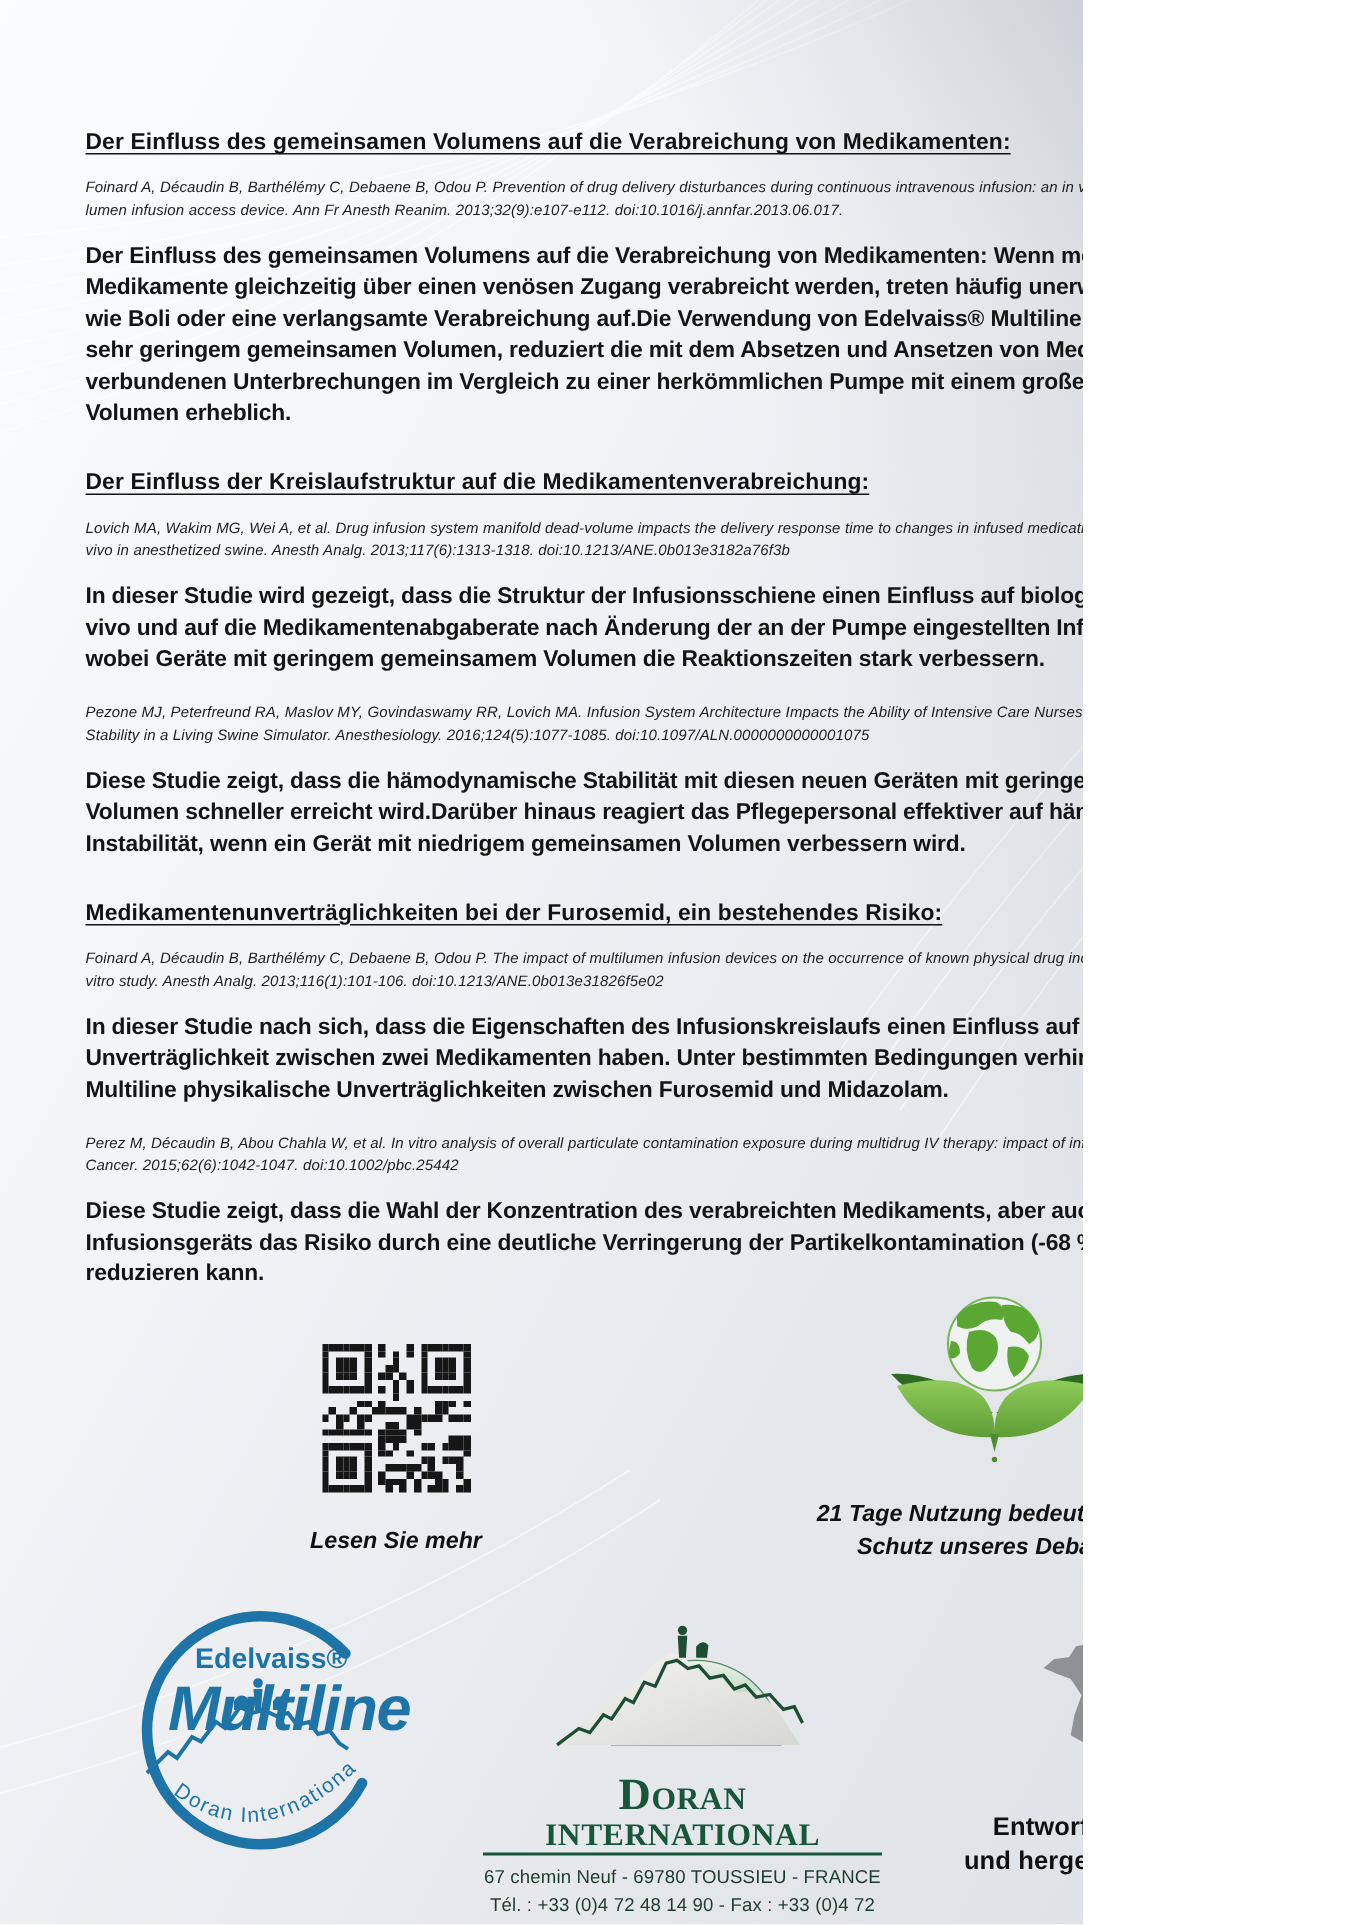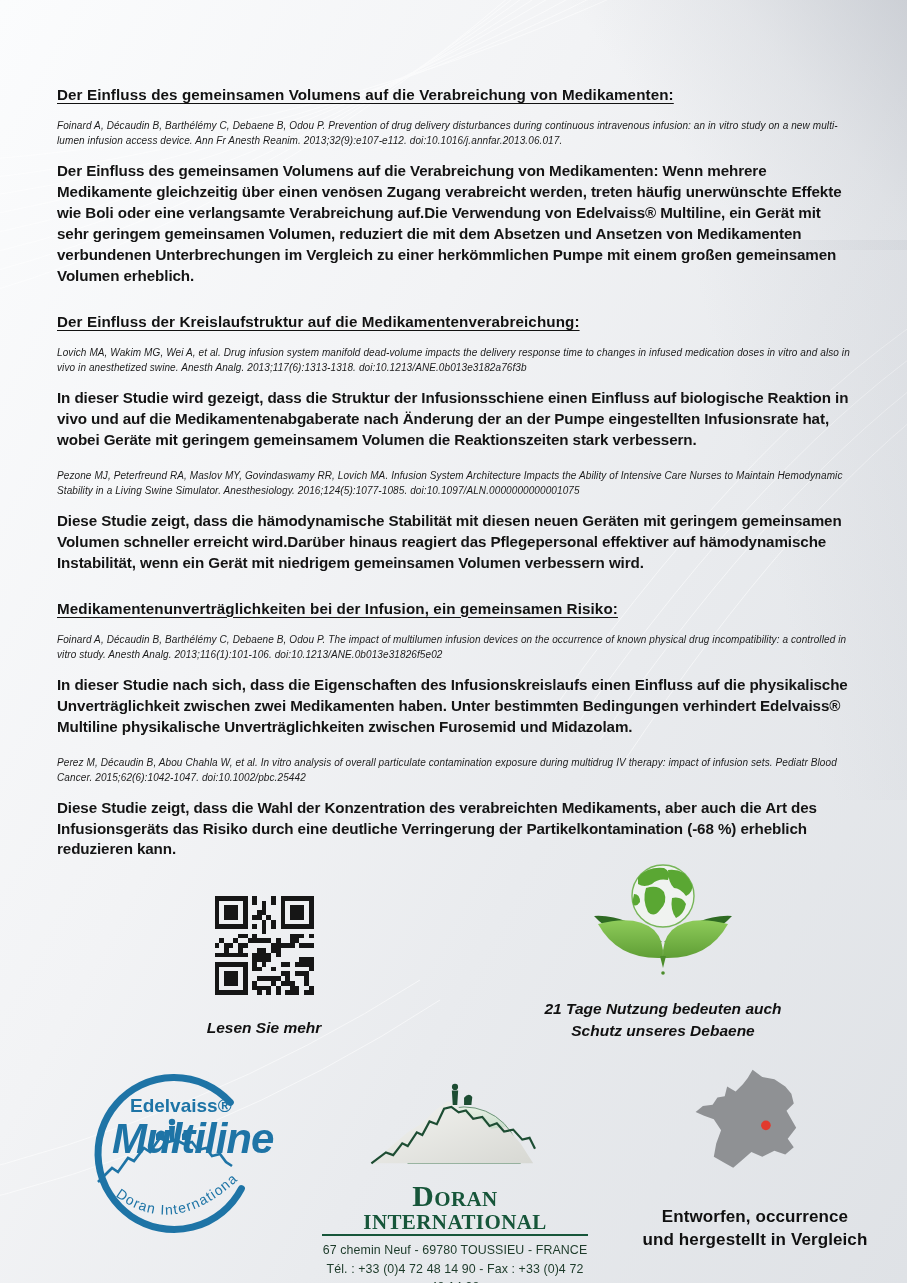--- a/index.html
+++ b/index.html
@@ -1,18 +1,18 @@
 <!DOCTYPE html>
 <html><head>
 <meta charset="utf-8">
 <style>
   html,body{margin:0;padding:0;}
   body{font-family:"Liberation Sans",sans-serif;}
   .page{
-    position:relative;width:907px;height:1283px;overflow:hidden;
+    position:relative;width:722px;height:1283px;overflow:hidden;
     background:linear-gradient(118deg,#fbfcfd 0%,#f2f3f5 38%,#e9ebee 62%,#dfe2e6 100%);
     color:#161616;
   }
   .bg-swoosh{position:absolute;inset:0;pointer-events:none;}
   .wedge{
     position:absolute;top:0;right:0;width:430px;height:250px;pointer-events:none;
     background:linear-gradient(233deg,rgba(174,179,188,0.50) 0%,rgba(174,179,188,0.18) 28%,rgba(174,179,188,0) 55%);
   }
   .wedge2{
     position:absolute;right:0;top:240px;width:220px;height:560px;pointer-events:none;
@@ -83,21 +83,21 @@
     <h2 class="hd">Der Einfluss des gemeinsamen Volumens auf die Verabreichung von Medikamenten:</h2>
     <p class="cit">Foinard A, Décaudin B, Barthélémy C, Debaene B, Odou P. Prevention of drug delivery disturbances during continuous intravenous infusion: an in vitro study on a new multi-lumen infusion access device. Ann Fr Anesth Reanim. 2013;32(9):e107-e112. doi:10.1016/j.annfar.2013.06.017.</p>
     <p class="body-p">Der Einfluss des gemeinsamen Volumens auf die Verabreichung von Medikamenten: Wenn mehrere Medikamente gleichzeitig über einen venösen Zugang verabreicht werden, treten häufig unerwünschte Effekte wie Boli oder eine verlangsamte Verabreichung auf.Die Verwendung von Edelvaiss® Multiline, ein Gerät mit sehr geringem gemeinsamen Volumen, reduziert die mit dem Absetzen und Ansetzen von Medikamenten verbundenen Unterbrechungen im Vergleich zu einer herkömmlichen Pumpe mit einem großen gemeinsamen Volumen erheblich.</p>
 
     <h2 class="hd mt">Der Einfluss der Kreislaufstruktur auf die Medikamentenverabreichung:</h2>
     <p class="cit">Lovich MA, Wakim MG, Wei A, et al. Drug infusion system manifold dead-volume impacts the delivery response time to changes in infused medication doses in vitro and also in vivo in anesthetized swine. Anesth Analg. 2013;117(6):1313-1318. doi:10.1213/ANE.0b013e3182a76f3b</p>
     <p class="body-p">In dieser Studie wird gezeigt, dass die Struktur der Infusionsschiene einen Einfluss auf biologische Reaktion in vivo und auf die Medikamentenabgaberate nach Änderung der an der Pumpe eingestellten Infusionsrate hat, wobei Geräte mit geringem gemeinsamem Volumen die Reaktionszeiten stark verbessern.</p>
     <p class="cit">Pezone MJ, Peterfreund RA, Maslov MY, Govindaswamy RR, Lovich MA. Infusion System Architecture Impacts the Ability of Intensive Care Nurses to Maintain Hemodynamic Stability in a Living Swine Simulator. Anesthesiology. 2016;124(5):1077-1085. doi:10.1097/ALN.0000000000001075</p>
     <p class="body-p">Diese Studie zeigt, dass die hämodynamische Stabilität mit diesen neuen Geräten mit geringem gemeinsamen Volumen schneller erreicht wird.Darüber hinaus reagiert das Pflegepersonal effektiver auf hämodynamische Instabilität, wenn ein Gerät mit niedrigem gemeinsamen Volumen verbessern wird.</p>
 
-    <h2 class="hd mt">Medikamentenunverträglichkeiten bei der Infusion, ein gemeinsamen Risiko:</h2>
+    <h2 class="hd mt">Medikamentenunverträglichkeiten bei der Furosemid, ein bestehendes Risiko:</h2>
     <p class="cit">Foinard A, Décaudin B, Barthélémy C, Debaene B, Odou P. The impact of multilumen infusion devices on the occurrence of known physical drug incompatibility: a controlled in vitro study. Anesth Analg. 2013;116(1):101-106. doi:10.1213/ANE.0b013e31826f5e02</p>
     <p class="body-p">In dieser Studie nach sich, dass die Eigenschaften des Infusionskreislaufs einen Einfluss auf die physikalische Unverträglichkeit zwischen zwei Medikamenten haben. Unter bestimmten Bedingungen verhindert Edelvaiss® Multiline physikalische Unverträglichkeiten zwischen Furosemid und Midazolam.</p>
     <p class="cit">Perez M, Décaudin B, Abou Chahla W, et al. In vitro analysis of overall particulate contamination exposure during multidrug IV therapy: impact of infusion sets. Pediatr Blood Cancer. 2015;62(6):1042-1047. doi:10.1002/pbc.25442</p>
     <p class="body-p">Diese Studie zeigt, dass die Wahl der Konzentration des verabreichten Medikaments, aber auch die Art des Infusionsgeräts das Risiko durch eine deutliche Verringerung der Partikelkontamination (-68 %) erheblich reduzieren kann.</p>
   </main>
 
   <div class="qr-block">
     <div class="qr">
         <i class="on"></i>
         <i class="on"></i>

